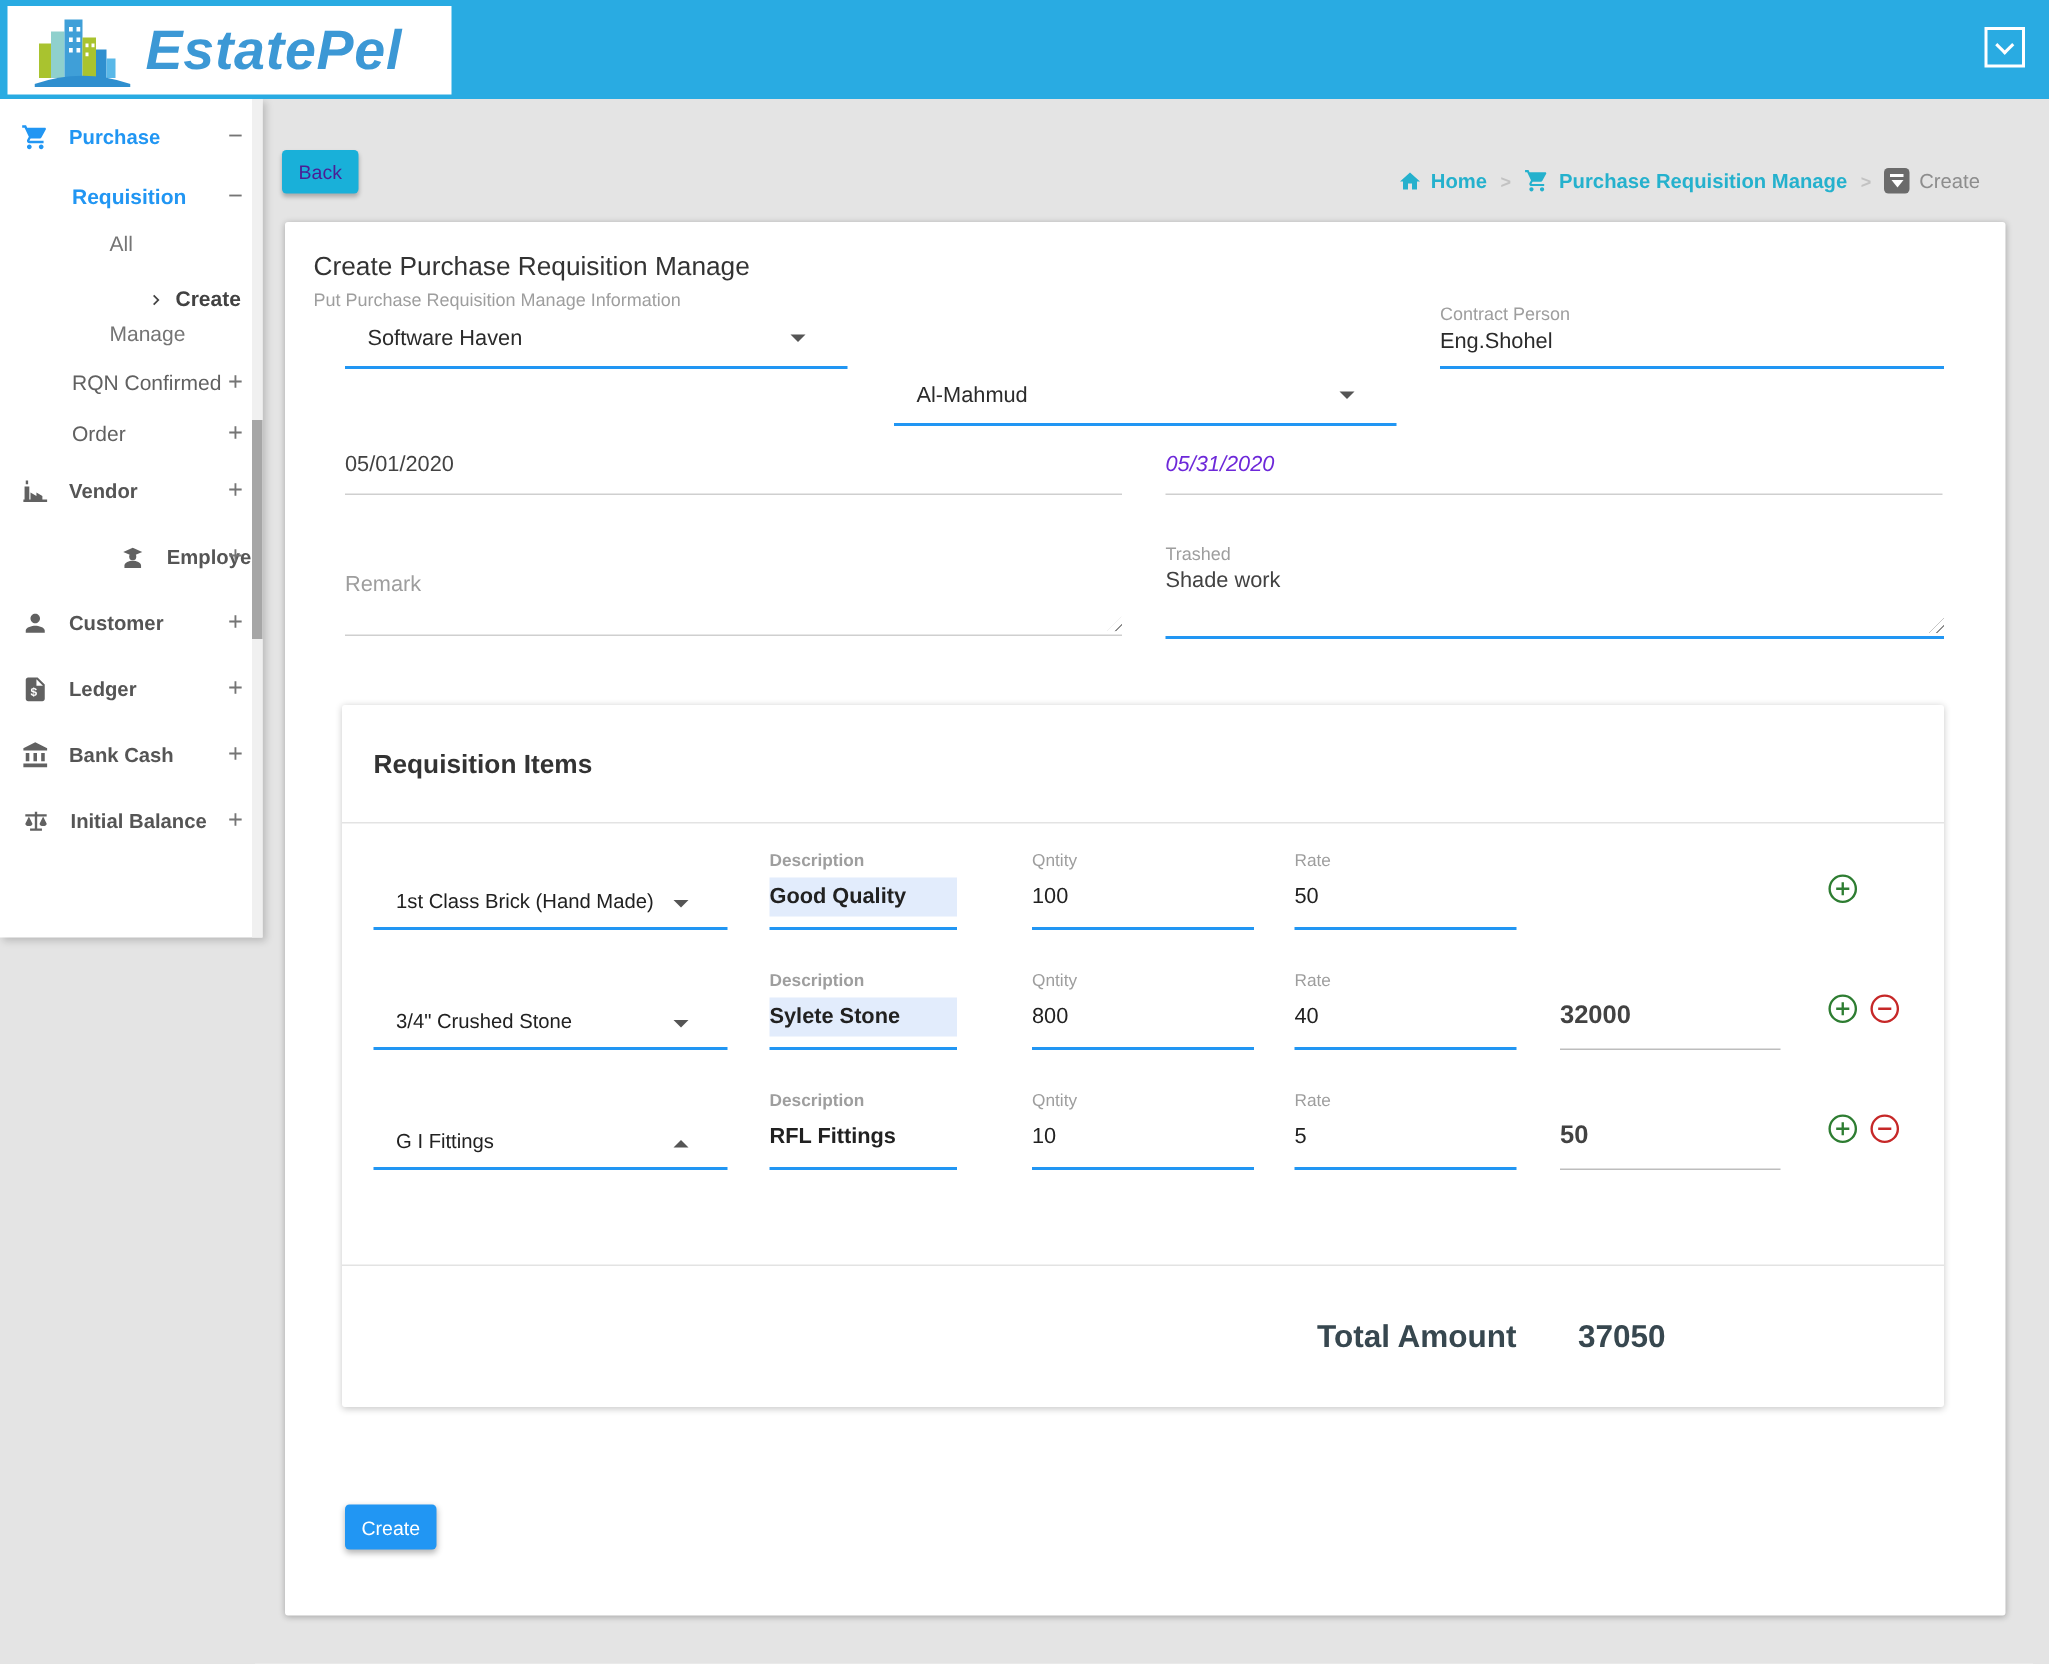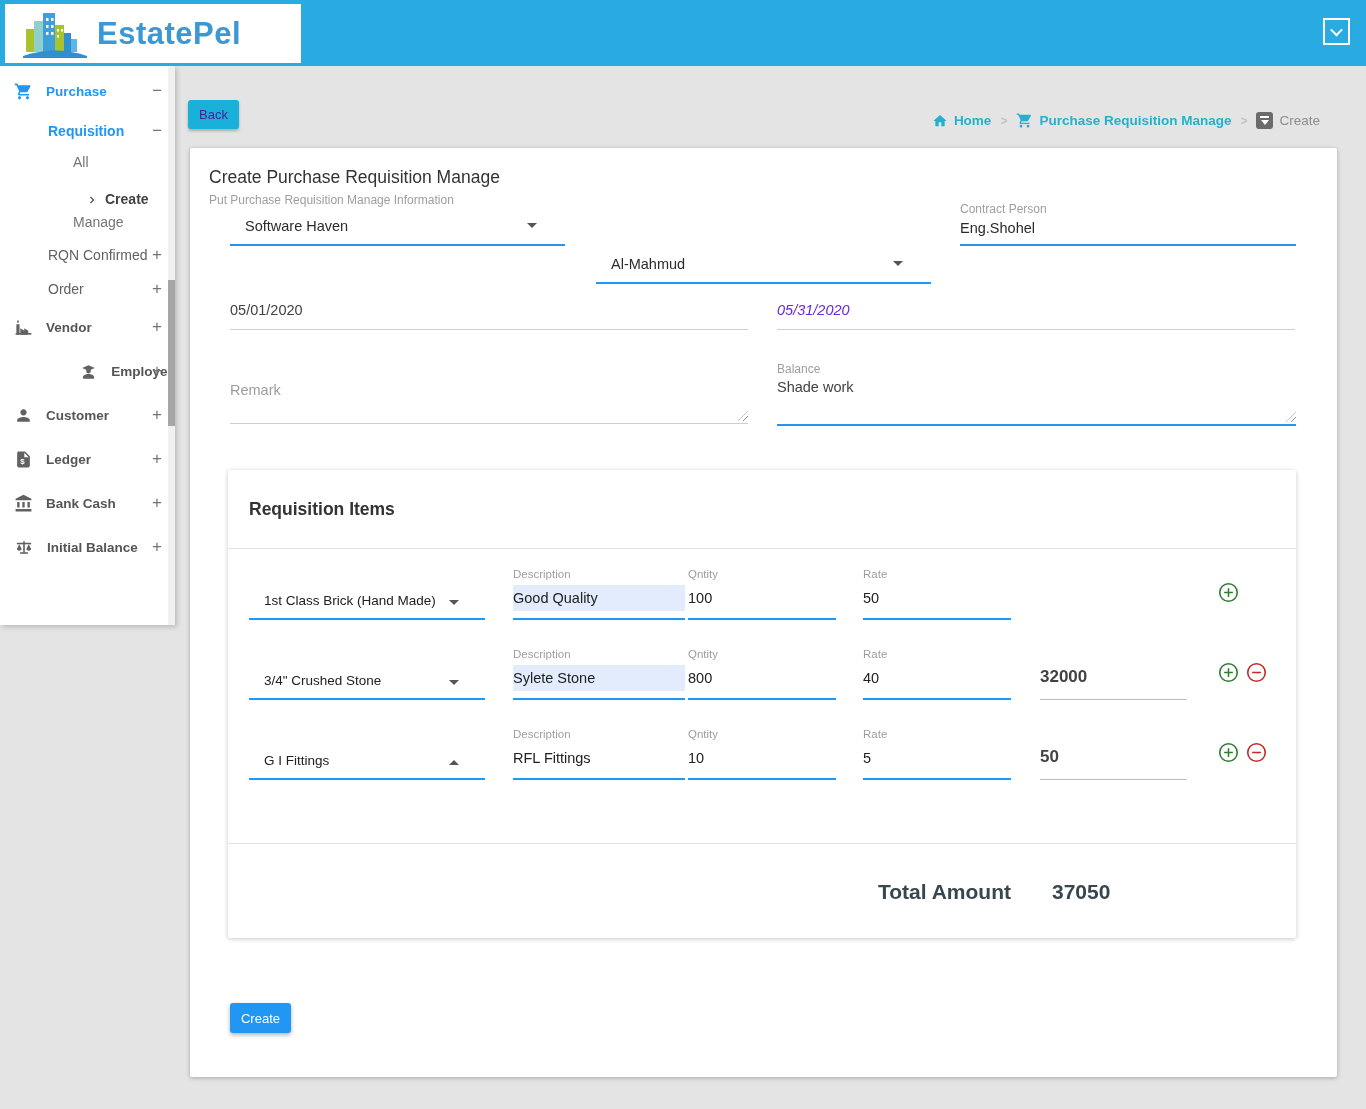--- a/index.html
+++ b/index.html
@@ -1,26 +1,26 @@
 <!DOCTYPE html>
 <html><head>
 <meta charset="utf-8">
 <style>
   *{margin:0;padding:0;box-sizing:border-box;}
   html,body{width:1366px;height:1109px;background:#e4e4e4;font-family:"Liberation Sans",sans-serif;overflow:hidden;}
 
   
   .header{position:absolute;top:0;left:0;width:1366px;height:66px;background:#29abe2;z-index:30;}
   .logo-box{position:absolute;top:4px;left:5px;width:296px;height:59px;background:#fff;display:flex;align-items:center;padding-left:18px;}
-  .brand{font-size:31px;font-weight:bold;color:#3c98d5;letter-spacing:.5px;margin-left:10px;}
+  .brand{font-size:37px;font-weight:bold;color:#3c98d5;letter-spacing:.5px;margin-left:10px;font-style:italic;}
   .hdr-btn{position:absolute;top:18px;right:16px;width:27px;height:27px;border:2px solid #fff;display:flex;align-items:center;justify-content:center;cursor:pointer;}
   .chev-down{width:9px;height:9px;border-left:2px solid #fff;border-bottom:2px solid #fff;transform:rotate(-45deg) translate(1px,-1px);}
 
   
-  .sidebar{position:absolute;top:66px;left:0;width:175px;height:559px;background:#fff;box-shadow:2px 2px 5px rgba(0,0,0,.18);z-index:20;}
+  .sidebar{position:absolute;top:66px;left:0;width:175px;height:559px;background:#fff;box-shadow:2px 2px 5px rgba(0,0,0,.18);z-index:20;padding-left:12px;}
   .mi{position:absolute;left:0;right:0;height:30px;display:flex;align-items:center;font-size:14px;color:#616161;cursor:pointer;}
   .mi .ic{display:flex;margin-left:14px;color:#616161;}
   .mi .tg{position:absolute;right:13px;font-size:17px;color:#757575;font-weight:normal;}
   .mi.lv0 .lbl{margin-left:13px;font-weight:bold;color:#555;font-size:13.5px;}
   .mi.active .lbl,.mi.active .ic{color:#2196f3;}
   .mi.lv1 .lbl{margin-left:48px;}
   .mi.lv1.active .lbl{font-weight:bold;color:#2196f3;}
   .mi.lv2 .lbl{margin-left:73px;color:#757575;}
   .mi.sel .lbl{margin-left:6px;font-weight:bold;color:#424242;}
   .mi.sel .chev-r{margin-left:85px;display:flex;color:#424242;}
@@ -62,21 +62,21 @@
   .ic-title{position:absolute;left:21px;top:29px;font-size:17.5px;font-weight:bold;color:#333;}
   .ic-divider{position:absolute;left:0;top:78px;width:100%;border-top:1px solid #e3e3e3;}
   .irow{position:absolute;left:0;width:100%;height:80px;}
   .cell{position:absolute;top:10px;height:52px;}
   .cell .flabel{font-size:11.5px;color:#9e9e9e;height:17px;}
   .cell .fvalue{font-size:14.5px;color:#212121;height:26px;display:flex;align-items:center;}
   .cell.af .fvalue{background:#e2ecfc;}
   .c-item{left:21px;width:236px;}
   .c-item .fvalue{padding-left:15px;margin-top:17px;}
   .c-item .arr{right:26px;bottom:13px;}
-  .c-desc{left:285px;width:172px;}
+  .c-desc{left:285px;width:125px;font-weight:bold;}
   .c-qty{left:460px;width:148px;}
   .c-rate{left:635px;width:148px;}
   .c-amt{left:812px;width:147px;}
   .c-amt .fvalue{font-size:17px;font-weight:bold;color:#424242;margin-top:14px;height:29px;}
   .c-amt{border-bottom:1px solid #bdbdbd !important;}
   .rowbtns{position:absolute;left:990px;top:24px;display:flex;gap:7px;}
   .cbtn{width:21px;height:21px;cursor:pointer;display:flex;}
   .cbtn svg{width:21px;height:21px;}
   .plus{color:#2e7d32;}
   .minus{color:#c62828;}
@@ -289,21 +289,21 @@
   </div>
   <div class="fld u-grey" style="left:587px;top:148px;width:518px;height:34px;">
     <div class="fvalue" style="margin-top:6px;color:#6d28d9;font-style:italic;">05/31/2020</div>
   </div>
 
   <div class="fld u-grey" style="left:40px;top:212px;width:518px;height:64px;">
     <textarea class="ta" style="top: 22px; height: 38px;" placeholder="Remark"></textarea>
     <span class="rz"></span>
   </div>
   <div class="fld u-blue" style="left:587px;top:212px;width:519px;height:66px;">
-    <div class="flabel" style="margin-top:2px;">Balance</div>
+    <div class="flabel" style="margin-top:2px;">Trashed</div>
     <div class="fvalue" style="margin-top:3px;color:#424242;">Shade work</div>
     <span class="rz"></span>
   </div>
 
   <div class="items-card">
     <div class="ic-title">Requisition Items</div>
     <div class="ic-divider"></div>
 
     <div class="irow" style="top:88px;">
       <div class="cell sel c-item u-blue">

